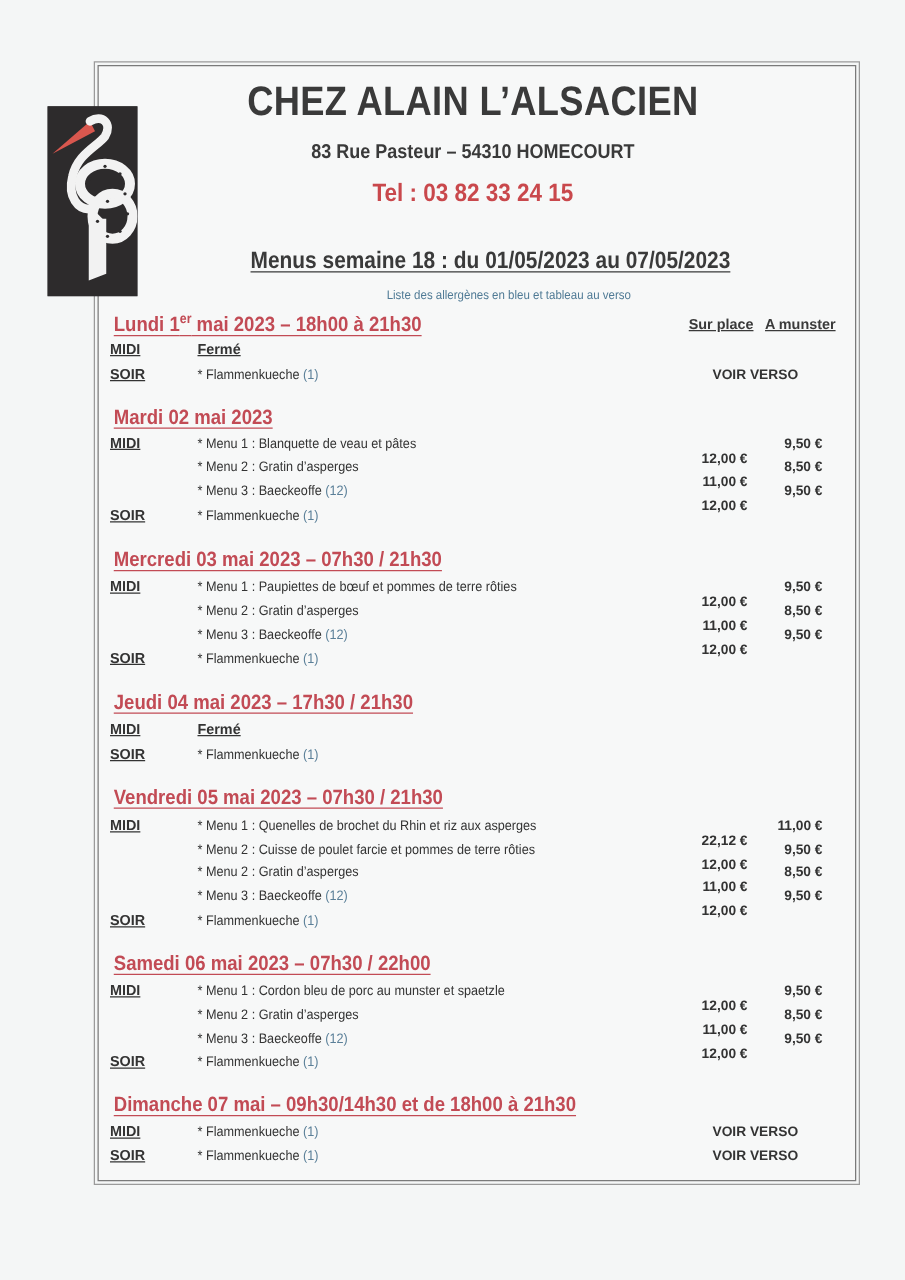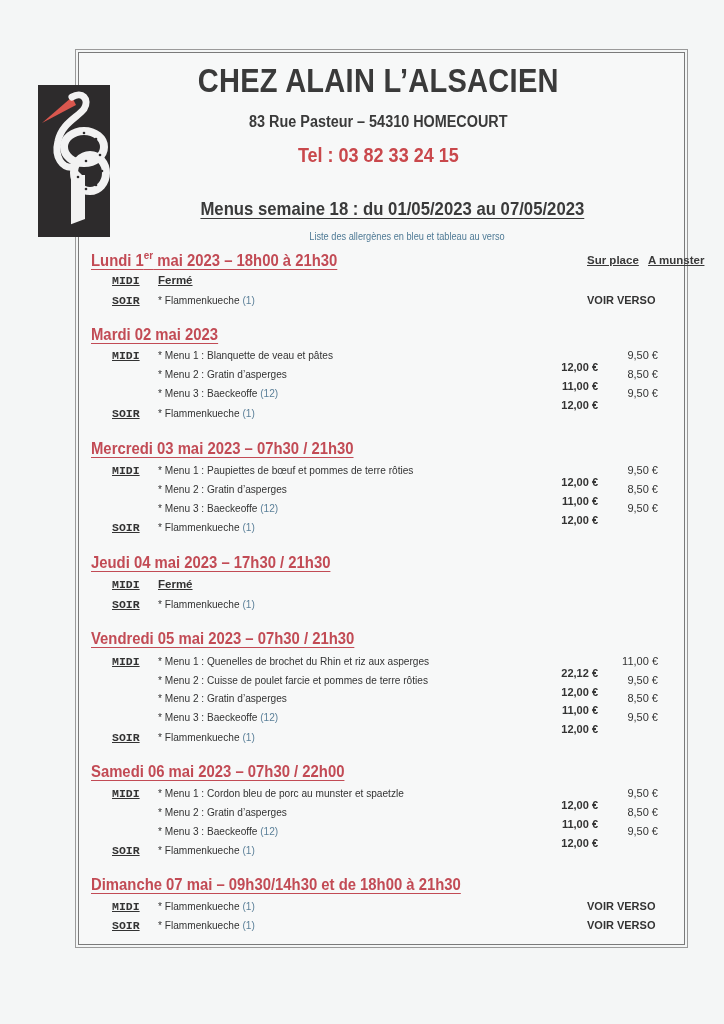--- a/index.html
+++ b/index.html
@@ -111,21 +111,20 @@
     }
 
     .col-header {
       position: absolute;
       top: 254px;
       font-size: 11.5px;
       font-weight: bold;
       color: #3a3a3a;
       text-decoration: underline;
       white-space: nowrap;
-      margin-left: 36px;
     }
 
     .day-title {
       position: absolute;
       left: 91px;
       font-size: 16.5px;
       font-weight: bold;
       color: #c24b55;
       text-decoration: underline;
       text-underline-offset: 3px;
@@ -138,26 +137,25 @@
     .row {
       position: absolute;
       left: 0;
       width: 724px;
       height: 18px;
       font-size: 11px;
       white-space: nowrap;
     }
     .row .slot {
       position: absolute;
-      left: 112px;
+      left: 88px;
       font-weight: bold;
       text-decoration: underline;
       color: #333;
       font-size: 11.5px;
-      font-family: Liberation Mono, monospace;
     }
     .row .dish {
       position: absolute;
       left: 158px;
       color: #333;
       transform: scaleX(0.92);
       transform-origin: 0 0;
     }
     .row .dish.closed {
       font-weight: bold;
@@ -170,31 +168,30 @@
       position: absolute;
       right: 126px;
       font-weight: bold;
       color: #333;
       font-size: 11px;
       margin-top: 12px;
     }
     .row .price2 {
       position: absolute;
       right: 66px;
-      font-weight: normal;
+      font-weight: bold;
       color: #333;
       font-size: 11px;
     }
     .row .verso {
       position: absolute;
       left: 570px;
       font-weight: bold;
       color: #333;
       font-size: 11px;
-      margin-left: 17px;
     }
   </style>
 </head>
 <body>
 
 <div class="frame"></div>
 
 <div class="logo">
   <svg viewBox="0 0 72 152" xmlns="http://www.w3.org/2000/svg">
     <rect width="72" height="152" fill="#2d2b2c"></rect>

